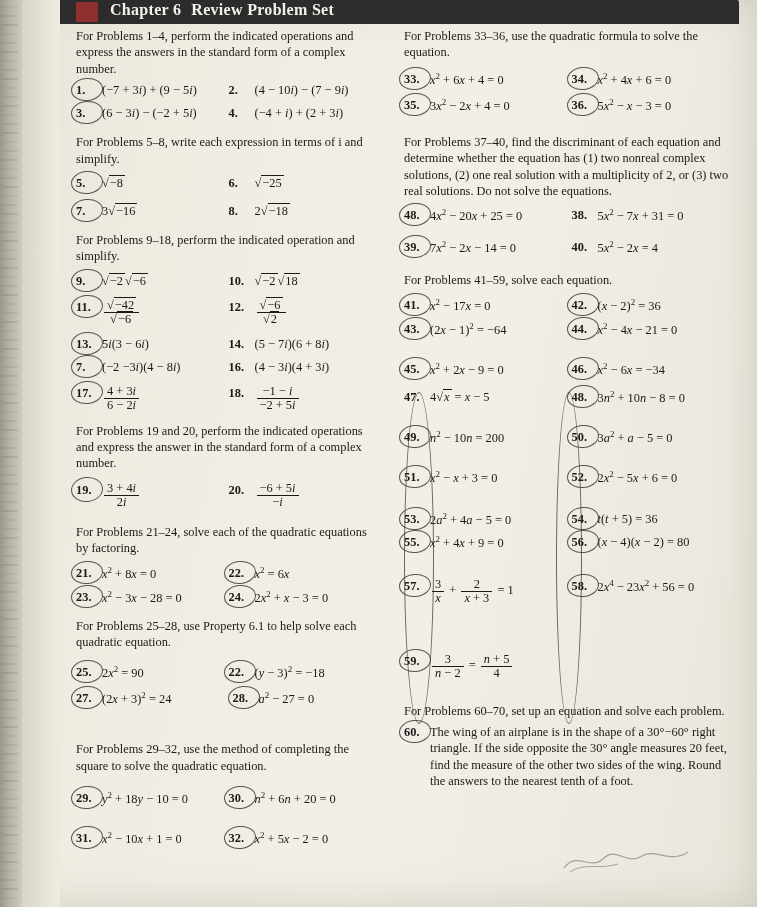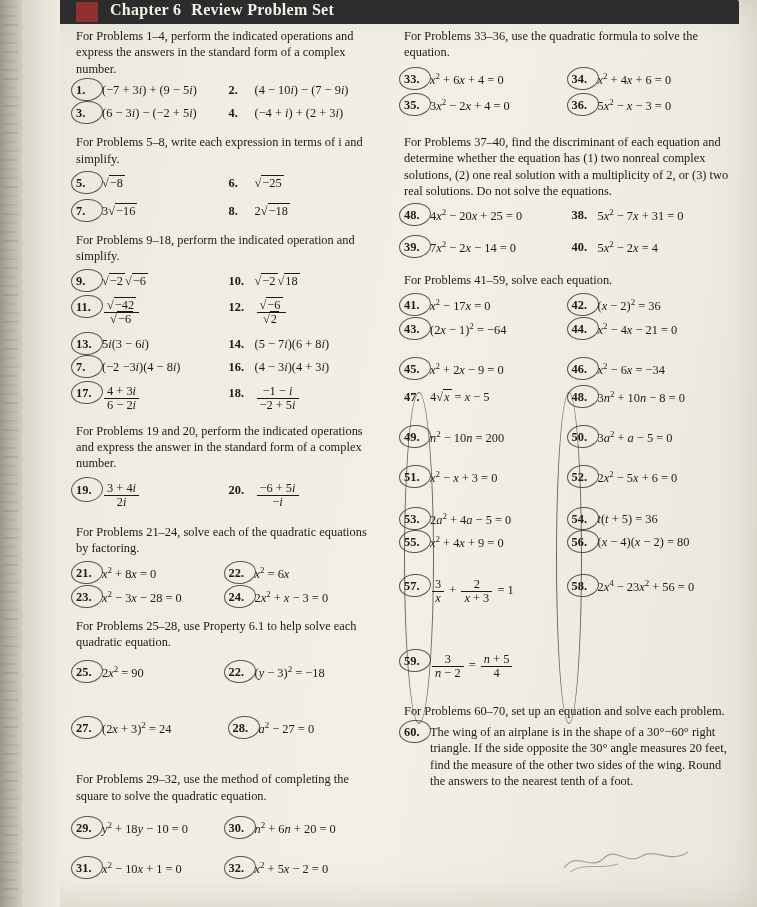--- a/index.html
+++ b/index.html
@@ -391,21 +391,21 @@
         <span class="pnum">25.</span>
         <span class="ptext">2<i>x</i><sup>2</sup> = 90</span>
       </div>
       <div class="pitem">
         <span class="circ"></span>
         <span class="pnum">22.</span>
         <span class="ptext">(<i>y</i> − 3)<sup>2</sup> = −18</span>
       </div>
     </div>
 
-    <div class="prow" style="margin-top:38px;gap:8px;">
+    <div class="prow" style="margin-top:8px;gap:8px;">
       <div class="pitem">
         <span class="circ"></span>
         <span class="pnum">27.</span>
         <span class="ptext">(2<i>x</i> + 3)<sup>2</sup> = 24</span>
       </div>
       <div class="pitem">
         <span class="circ"></span>
         <span class="pnum">28.</span>
         <span class="ptext"><i>a</i><sup>2</sup> − 27 = 0</span>
       </div>

